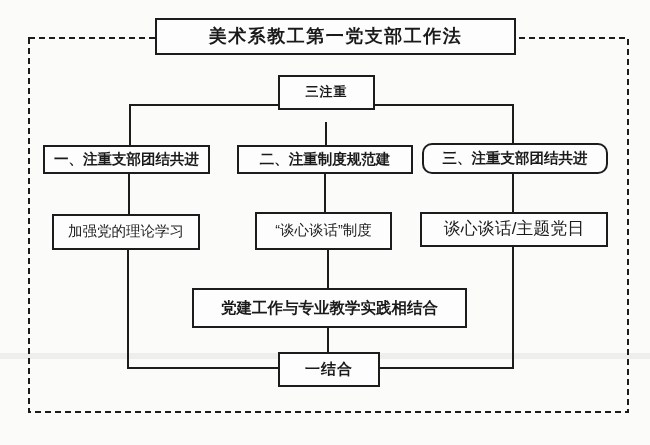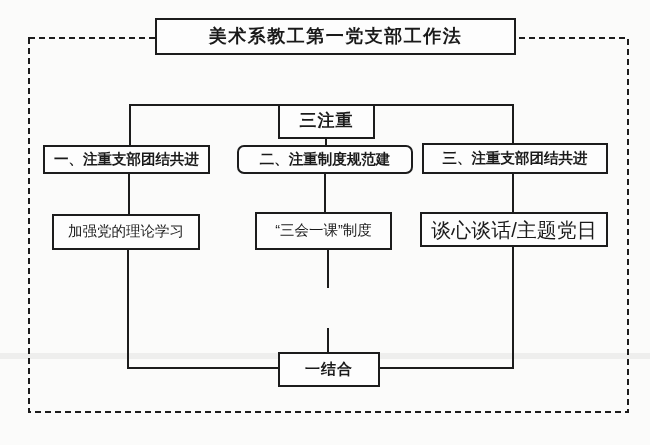--- a/index.html
+++ b/index.html
@@ -19,27 +19,27 @@
     border:2px solid #1c1c1c;
     box-sizing:border-box;
     display:flex;align-items:center;justify-content:center;
     text-align:center;
     z-index:2;
     white-space:nowrap;
     line-height:1.1;
   }
   .bold{font-weight:bold;}
   .title-box   {left:155px;top:18px; width:361px;height:37px;font-size:18px;letter-spacing:1.5px;}
-  .top-node    {left:278px;top:104px; width:97px; height:35px;font-size:17px;letter-spacing:1px;font-family:Liberation Serif, serif;}
+  .top-node    {left:278px;top:75px; width:97px; height:35px;font-size:13px;letter-spacing:1px;font-family:Liberation Serif, serif;}
   .head-1      {left:43px; top:145px;width:167px;height:29px;font-size:14.5px;}
-  .head-2      {left:237px;top:145px;width:176px;height:29px;font-size:14.5px;border-radius:7px;}
-  .head-3      {left:422px;top:143px;width:186px;height:31px;font-size:14.5px;}
+  .head-2      {left:237px;top:145px;width:176px;height:29px;font-size:14.5px;}
+  .head-3      {left:422px;top:143px;width:186px;height:31px;font-size:14.5px;border-radius:10px;}
   .detail-1    {left:52px; top:214px;width:148px;height:36px;font-size:14.5px;}
   .detail-2    {left:255px;top:212px;width:137px;height:38px;font-size:14.5px;}
-  .detail-3    {left:420px;top:212px;width:188px;height:35px;font-size:20px;}
+  .detail-3    {left:420px;top:212px;width:188px;height:35px;font-size:17px;}
   .integration {left:192px;top:288px;width:275px;height:40px;font-size:15.5px;}
   .bottom-node {left:278px;top:352px;width:102px;height:35px;font-size:15px;letter-spacing:1px;}
   .photo-edge{
     position:absolute;left:0;bottom:0;width:650px;height:6px;
     background:rgba(0,0,0,0.05);z-index:0;
   }
 </style>
 </head>
 <body>
 
@@ -67,20 +67,21 @@
 
   <div class="node bold title-box">美术系教工第一党支部工作法</div>
 
   <div class="node bold top-node">三注重</div>
 
   <div class="node bold head-1">一、注重支部团结共进</div>
   <div class="node bold head-2">二、注重制度规范建</div>
   <div class="node bold head-3">三、注重支部团结共进</div>
 
   <div class="node detail-1">加强党的理论学习</div>
-  <div class="node detail-2">“三会一课”制度</div>
+  <div class="node detail-2">“谈心谈话”制度</div>
   <div class="node detail-3">谈心谈话/主题党日</div>
 
+  <div class="node bold integration">党建工作与专业教学实践相结合</div>
 
   <div class="node bold bottom-node">一结合</div>
 
   <div class="photo-edge"></div>
 </div>
 
 </body></html>

